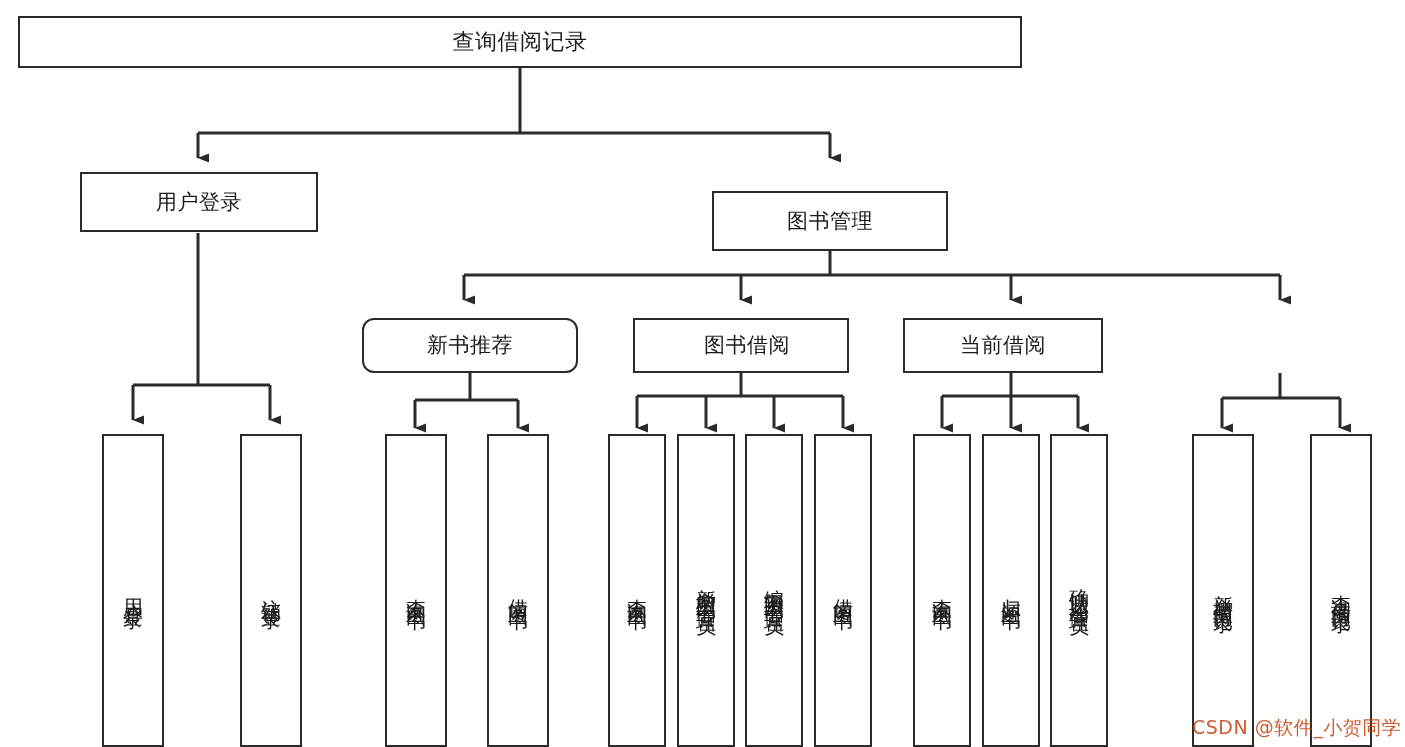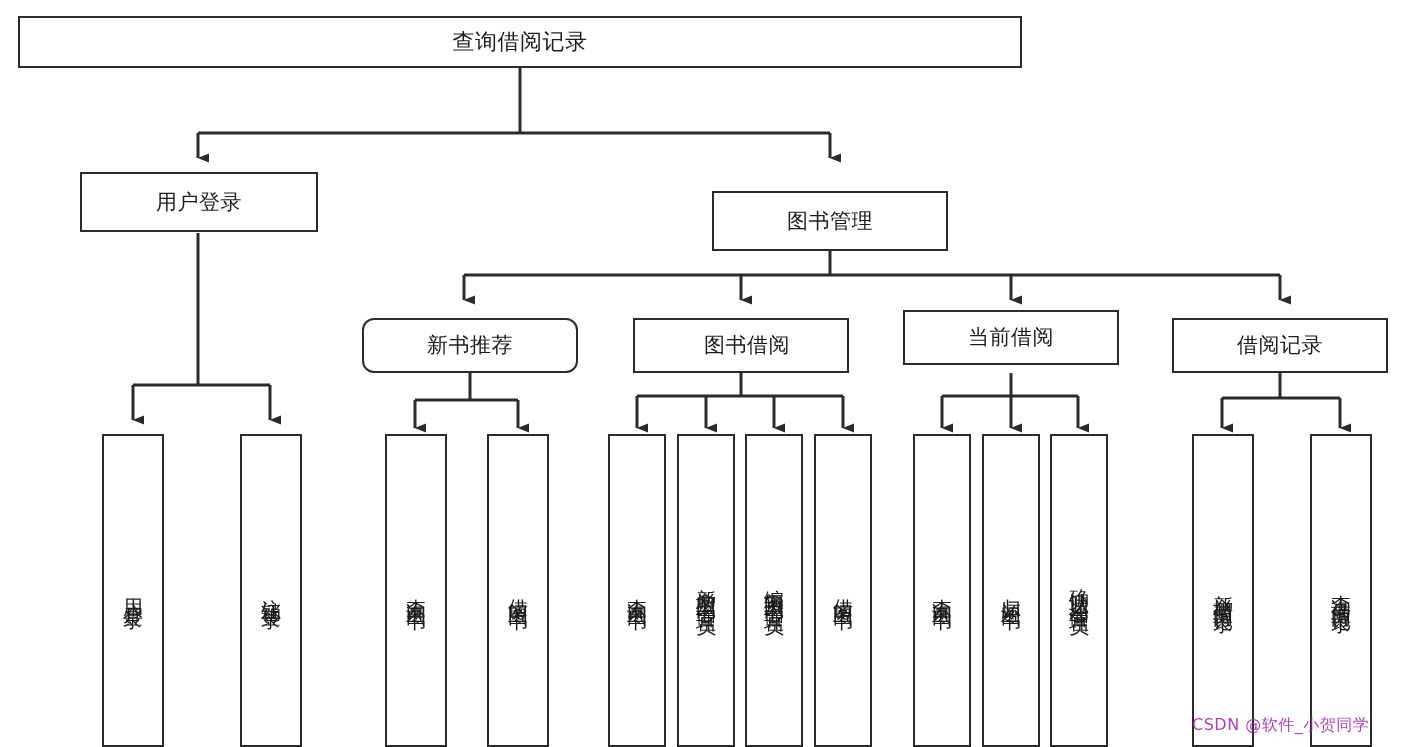--- a/index.html
+++ b/index.html
@@ -49,22 +49,22 @@
     writing-mode: vertical-rl;
     text-orientation: upright;
     font-size: 20px;
     letter-spacing: 4px;
     line-height: 1.05;
     white-space: normal;
     max-height: 280px;
   }
   .watermark {
     position: absolute;
-    color: #a21caf;
-    font-size: 16px;
+    color: #c2410c;
+    font-size: 19px;
     letter-spacing: 0.5px;
     white-space: nowrap;
     opacity: 0.85;
     pointer-events: none;
   }
 </style>
 </head>
 <body>
 
 <div id="canvas">
@@ -132,27 +132,24 @@
   </div>
 
   <div class="node-box" style="left:362px; top:318px; width:216px; height:55px;border-radius:12px;">
     <span class="node-label">新书推荐</span>
   </div>
 
   <div class="node-box" style="left:633px; top:318px; width:216px; height:55px;padding-left:12px;">
     <span class="node-label">图书借阅</span>
   </div>
 
-  <div class="node-box" style="left:903px; top:310px; width:216px; height:55px;">
+  <div class="node-box" style="left:903px; top:318px; width:200px; height:55px;">
     <span class="node-label">当前借阅</span>
   </div>
 
-  <div class="node-box" style="left:1172px; top:318px; width:216px; height:55px;">
-    <span class="node-label">借阅记录</span>
-  </div>
 
   <div class="node-box leaf-box" style="left:102px; top:434px; width:62px; height:313px;">
     <span class="node-label">用户登录</span>
   </div>
 
   <div class="node-box leaf-box" style="left:240px; top:434px; width:62px; height:313px;">
     <span class="node-label">注销登录</span>
   </div>
 
   <div class="node-box leaf-box" style="left:385px; top:434px; width:62px; height:313px;">

